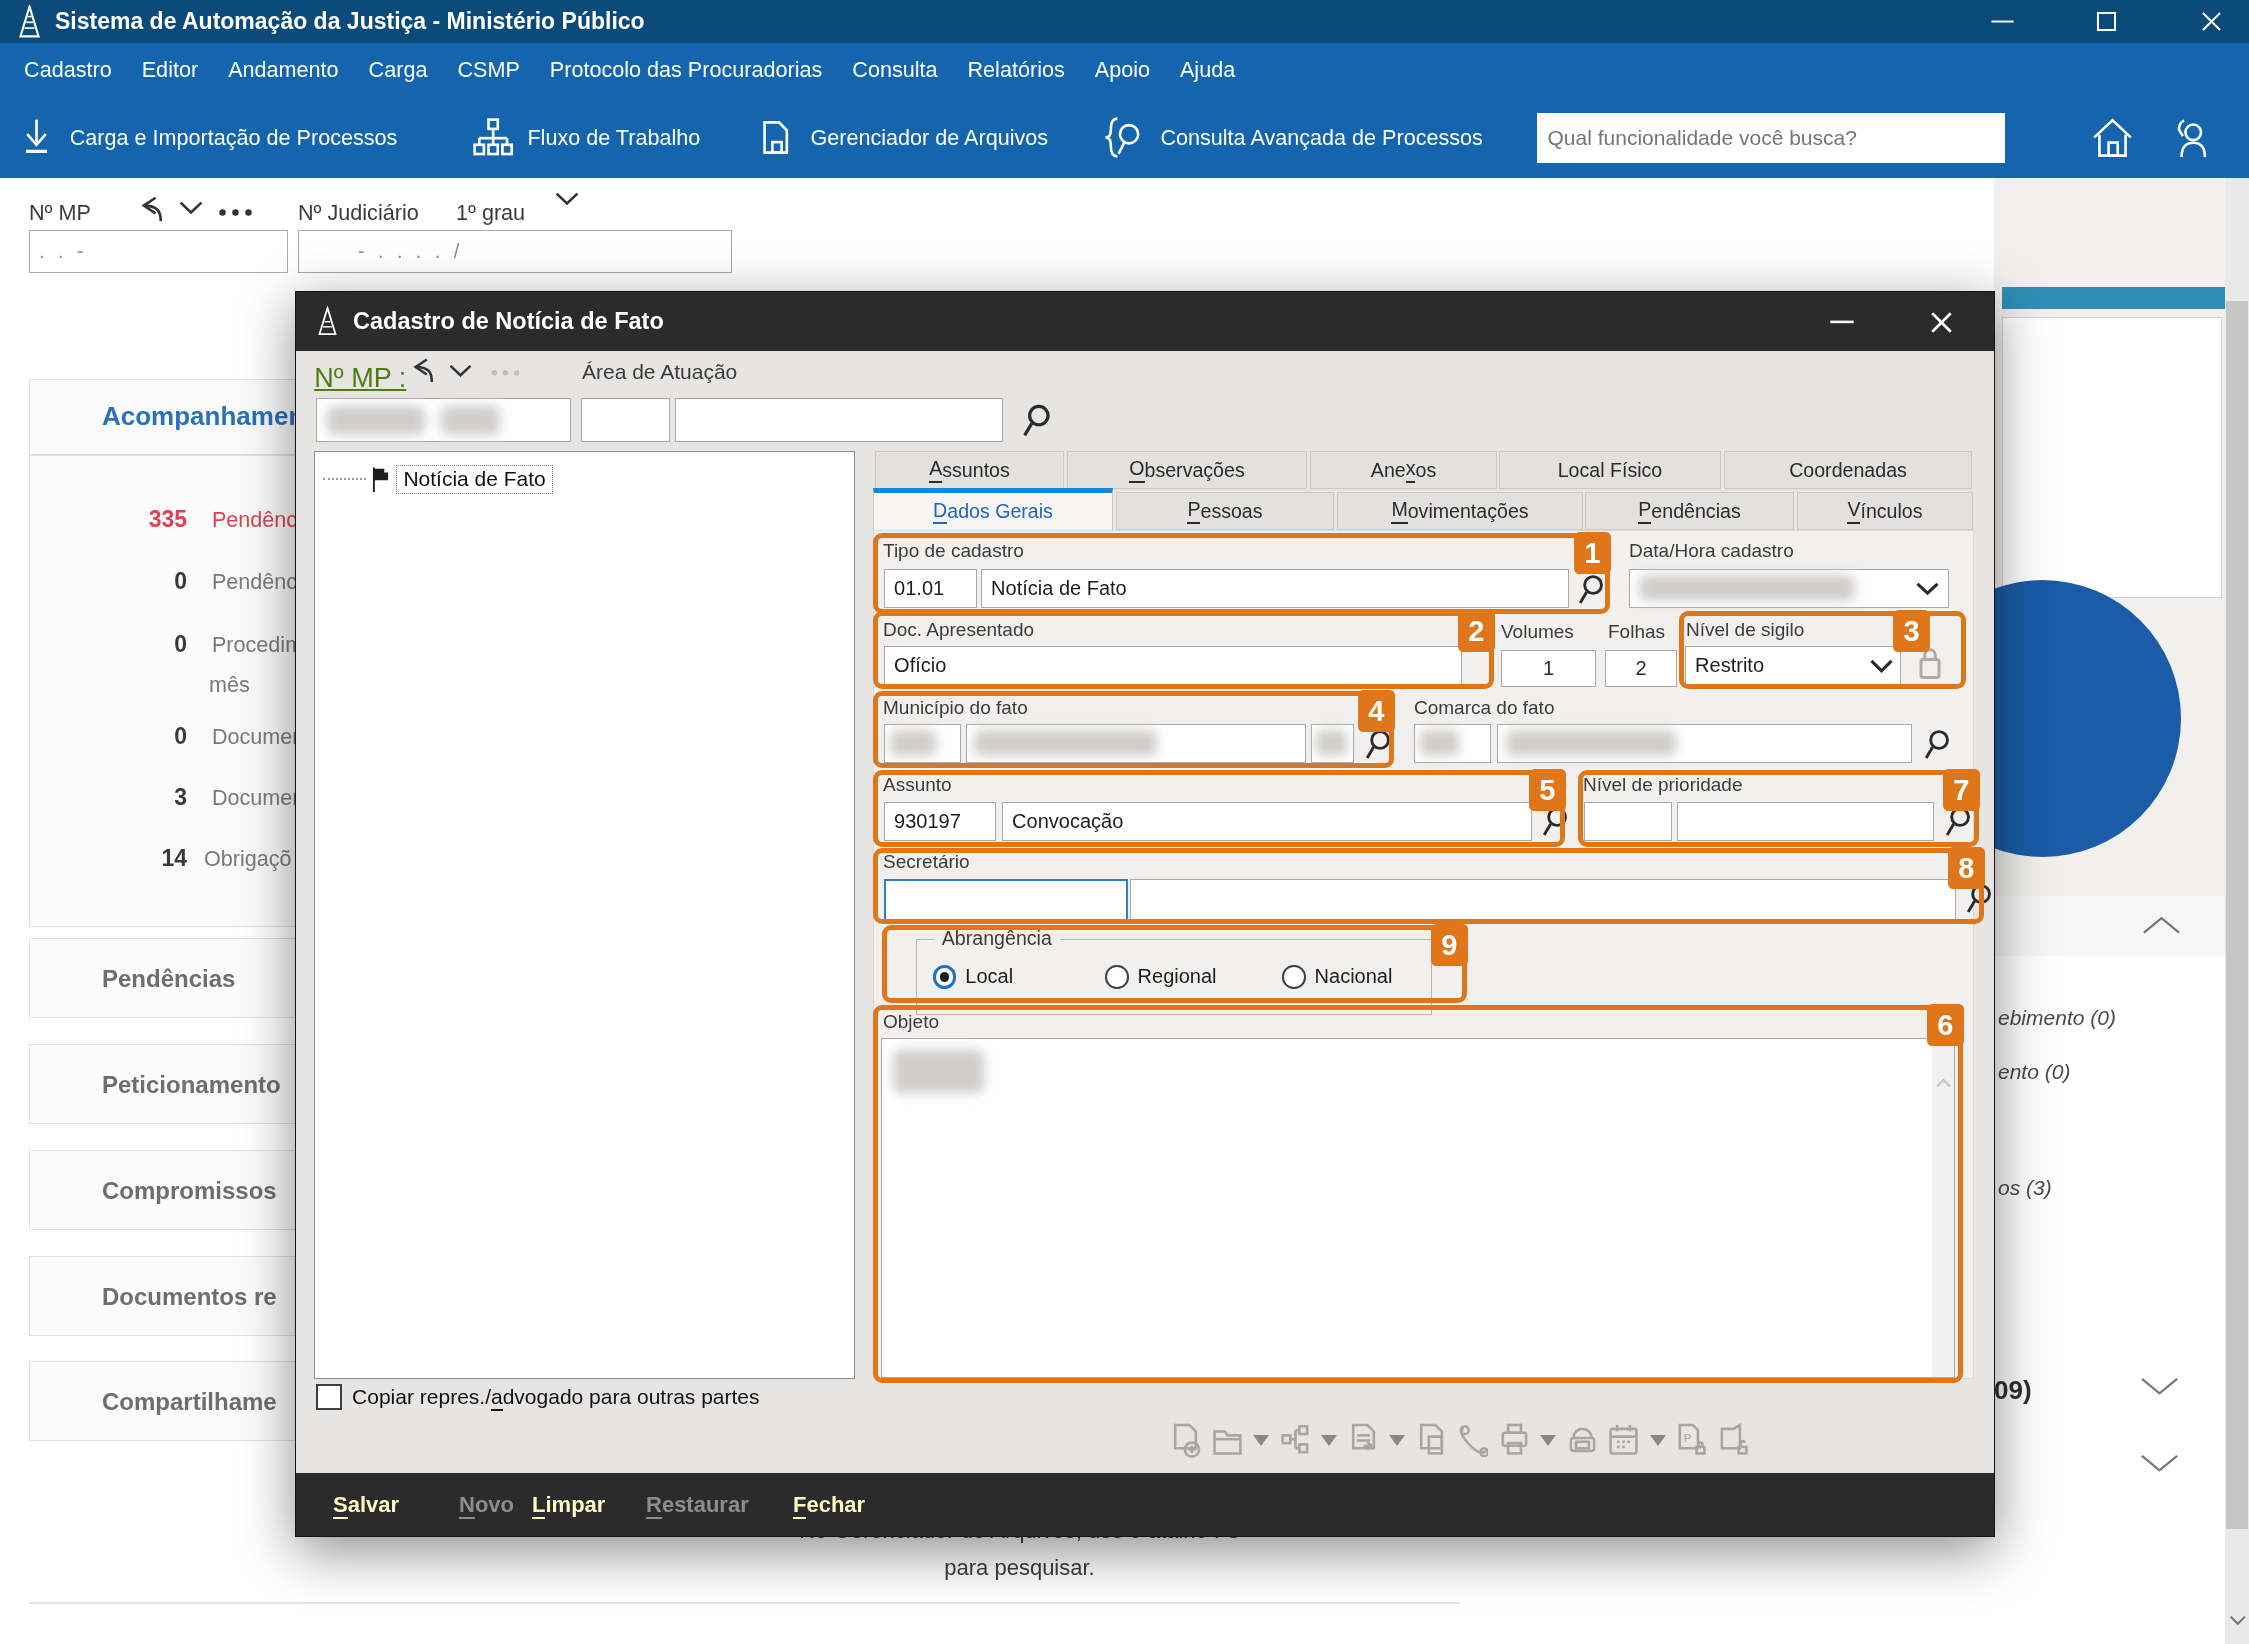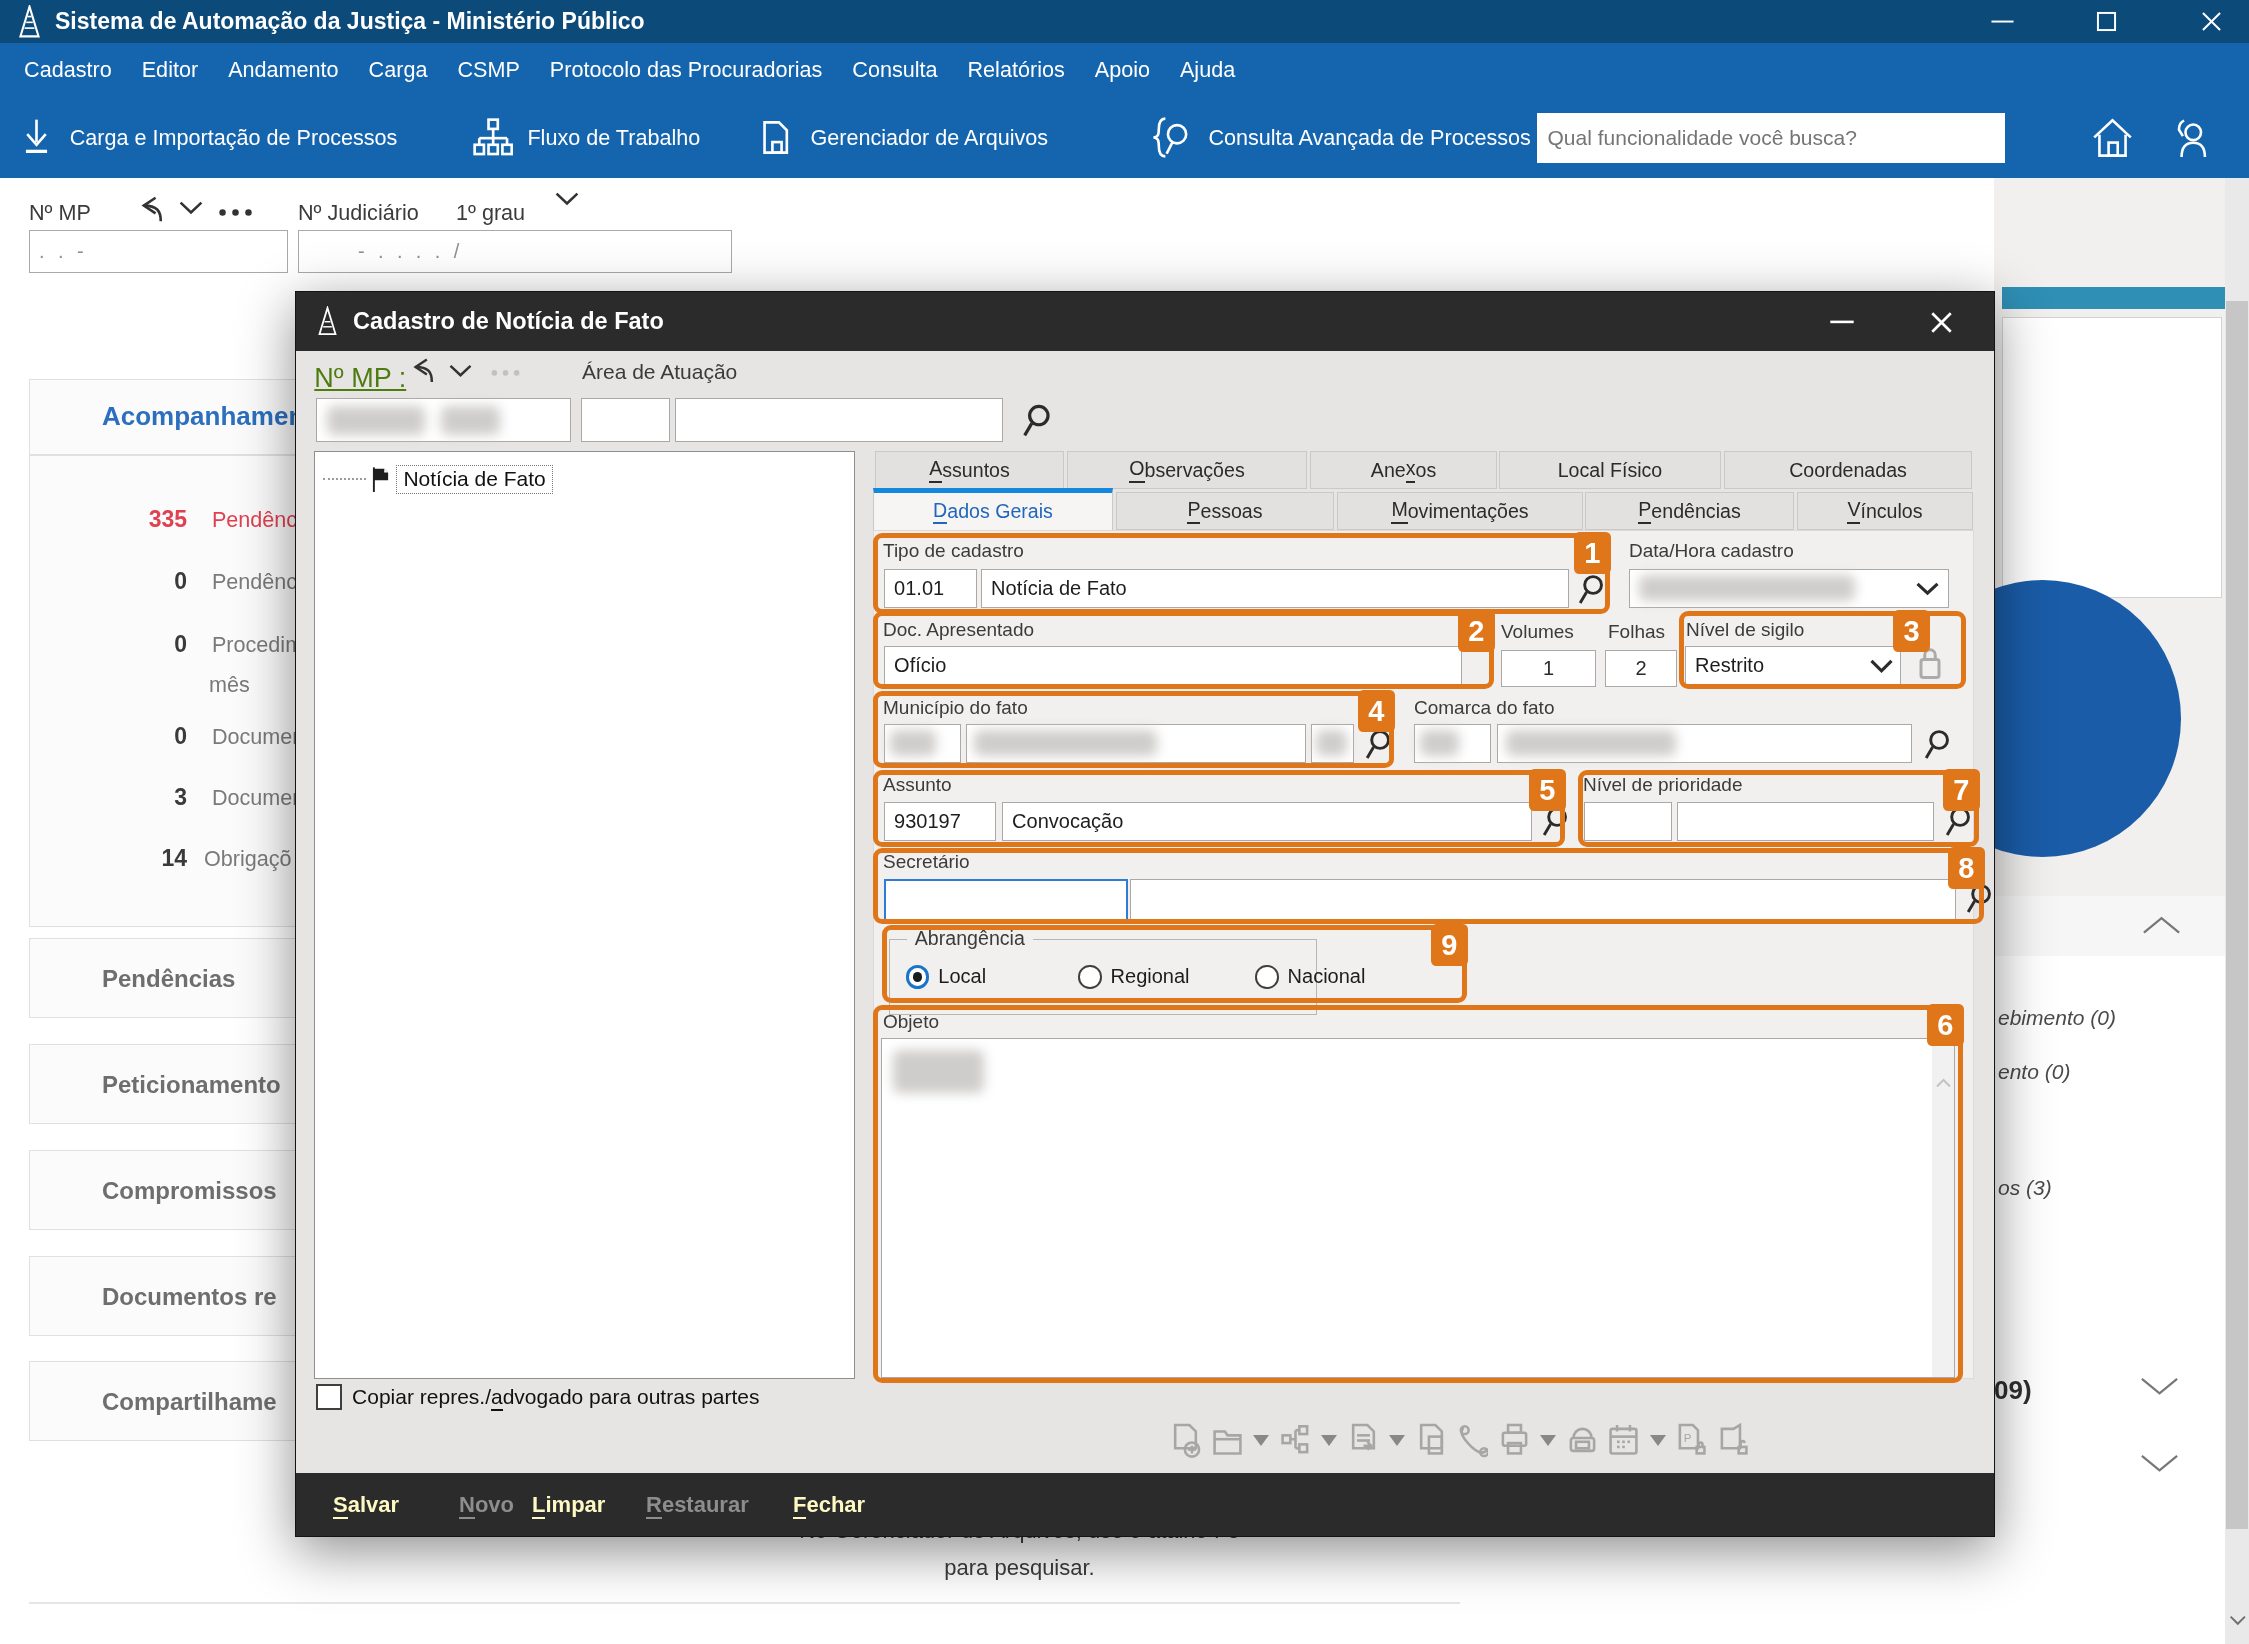--- a/index.html
+++ b/index.html
@@ -125,21 +125,21 @@
     </div>
     <div class="tbgroup" style="left:758px;">
       <span>
           <svg width="38" height="41" viewBox="0 0 58 62">
             <path d="M10 8 h22 l12 12 v34 h-34 z" fill="none" stroke="#fff" stroke-width="4"></path>
             <rect x="22" y="38" width="14" height="16" fill="none" stroke="#fff" stroke-width="4"></rect>
           </svg>
         </span>
       <span class="tbtxt">Gerenciador de Arquivos</span>
     </div>
-    <div class="tbgroup" style="left:1151px;">
+    <div class="tbgroup" style="left:1103px;">
       <span>
           <svg width="43" height="43" viewBox="0 0 66 66">
             <path d="M22 4 c-8 0 -10 8 -10 16 c0 10 -2 12 -8 13 c6 1 8 3 8 13 c0 8 2 16 10 16" fill="none" stroke="#fff" stroke-width="4"></path>
             <circle cx="40" cy="28" r="14" fill="none" stroke="#fff" stroke-width="4"></circle>
             <line x1="33" y1="40" x2="24" y2="58" stroke="#fff" stroke-width="4"></line>
           </svg>
         </span>
       <span class="tbtxt">Consulta Avançada de Processos</span>
     </div>
     <input class="ab" style="left: 1537px; top: 15.7px; width: 468px; height: 50px; border: none; font-size: 21px; color: rgb(17, 17, 17); padding-left: 10.5px; box-sizing: border-box; font-family: &quot;Liberation Sans&quot;, sans-serif;" placeholder="Qual funcionalidade você busca?">
@@ -494,21 +494,21 @@
     <span class="ab lbl" style="left:587px;top:559px;">Secretário</span>
     <div class="ab" style="left:588px;top:587px;width:244px;height:42px;background:#fff;border:2px solid #2E7CD6;box-sizing:border-box;"></div>
     <div class="ab inp" style="left:834px;top:587px;width:826px;height:42px;"></div>
     <span class="ab" style="left:1667px;top:589px;">
         <svg width="31" height="35" viewBox="0 0 48 52" class="mag">
           <circle cx="28" cy="19" r="13"></circle>
           <line x1="18" y1="30" x2="8" y2="47"></line>
         </svg>
       </span>
 
-    <div class="ab" style="left:593px;top:647px;width:428px;height:76px;border:1.3px solid #B8B6B4;box-sizing:border-box;">
+    <div class="ab" style="left:620px;top:647px;width:516px;height:76px;border:1.3px solid #B8B6B4;box-sizing:border-box;">
       <span style="position:absolute;left:17px;top:-13px;background:#F2F0EE;padding:0 7.8px;font-size:19.6px;color:#3b3b3b;">Abrangência</span>
       <div style="position:absolute;left:15.7px;top:25px;display:flex;align-items:center;gap:9.1px;">
         <span class="radio sel"></span>
         <span class="rlbl">Local</span>
       </div>
       <div style="position:absolute;left:188px;top:25px;display:flex;align-items:center;gap:9.1px;">
         <span class="radio"></span>
         <span class="rlbl">Regional</span>
       </div>
       <div style="position:absolute;left:365px;top:25px;display:flex;align-items:center;gap:9.1px;">

